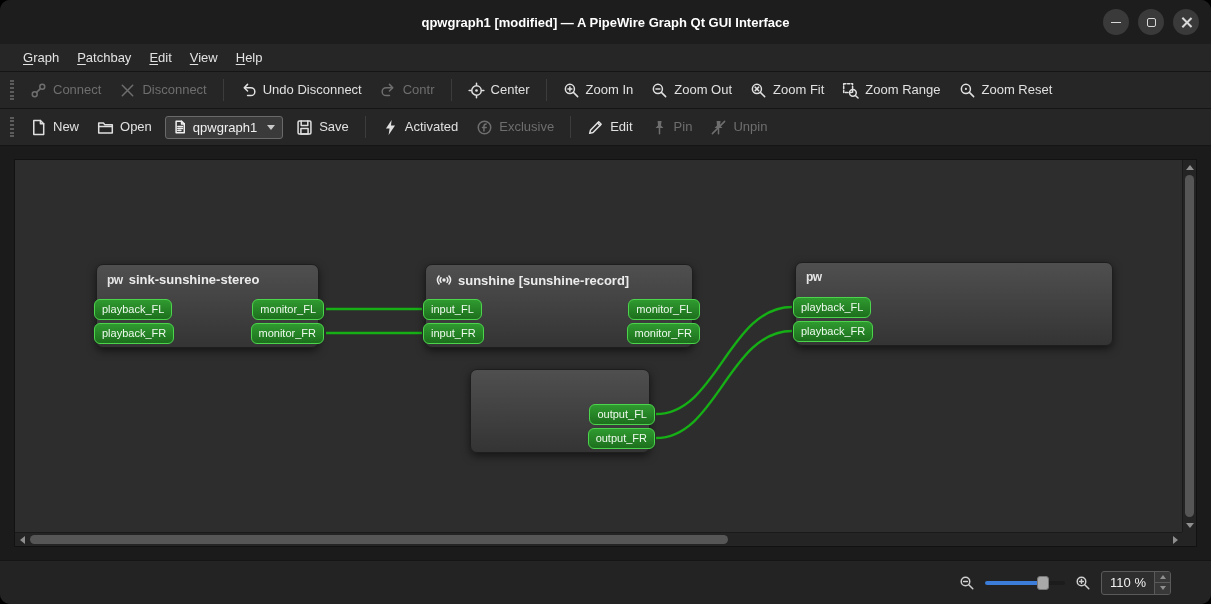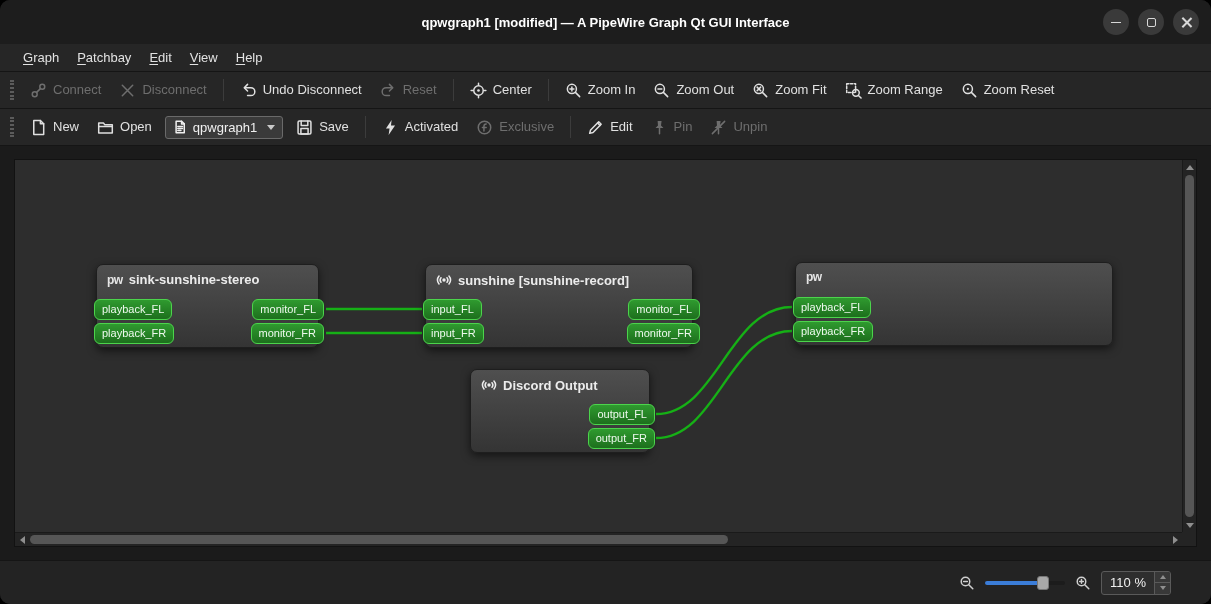--- a/index.html
+++ b/index.html
@@ -138,21 +138,21 @@
           <path d="M5 6 H11.5 a4.2 4.2 0 0 1 0 8.4 H8"></path>
           <path d="M8 2.5 L4.5 6 L8 9.5"></path>
         </svg>
       <span>Undo Disconnect</span>
     </div>
     <div class="tb-btn disabled">
       <svg class="icon" viewBox="0 0 18 18">
           <path d="M13 6 H6.5 a4.2 4.2 0 0 0 0 8.4 H10"></path>
           <path d="M10 2.5 L13.5 6 L10 9.5"></path>
         </svg>
-      <span>Reset</span>
+      <span>Contr</span>
     </div>
     <div class="tb-sep"></div>
     <div class="tb-btn">
       <svg class="icon" viewBox="0 0 18 18">
           <circle cx="9" cy="9" r="5"></circle>
           <circle cx="9" cy="9" r="1.4" fill="currentColor" stroke="none"></circle>
           <path d="M9 1.2v2.2 M9 14.6v2.2 M1.2 9h2.2 M14.6 9h2.2"></path>
         </svg>
       <span>Center</span>
     </div>
@@ -312,28 +312,20 @@
 
         <div class="node" style="left:780px; top:102px; width:318px; height:84px;">
           <div class="node-title">
             <span class="pw-badge">pw</span>
           </div>
           <div class="port port-in" style="left:-3px; top:34px;">playback_FL</div>
           <div class="port port-in" style="left:-3px; top:58px;">playback_FR</div>
         </div>
 
         <div class="node" style="left:455px; top:209px; width:180px; height:84px;">
-          <div class="node-title">
-            <svg class="icon" viewBox="0 0 18 18" style="width:16px;height:16px">
-                <circle cx="9" cy="9" r="1.9" fill="currentColor" stroke="none"></circle>
-                <path d="M5.6 6.4 a4.2 4.2 0 0 0 0 5.2 M12.4 6.4 a4.2 4.2 0 0 1 0 5.2"></path>
-                <path d="M3.4 4.6 a7 7 0 0 0 0 8.8 M14.6 4.6 a7 7 0 0 1 0 8.8"></path>
-              </svg>
-            <span>Discord Output</span>
-          </div>
           <div class="port port-out" style="right:-6px; top:34px;">output_FL</div>
           <div class="port port-out" style="right:-6px; top:58px;">output_FR</div>
         </div>
 
       </div>
 
       <div class="v-scroll">
         <div class="sb-arrow" style="top:0;">
             <span class="tri tri-up"></span>
           </div>

